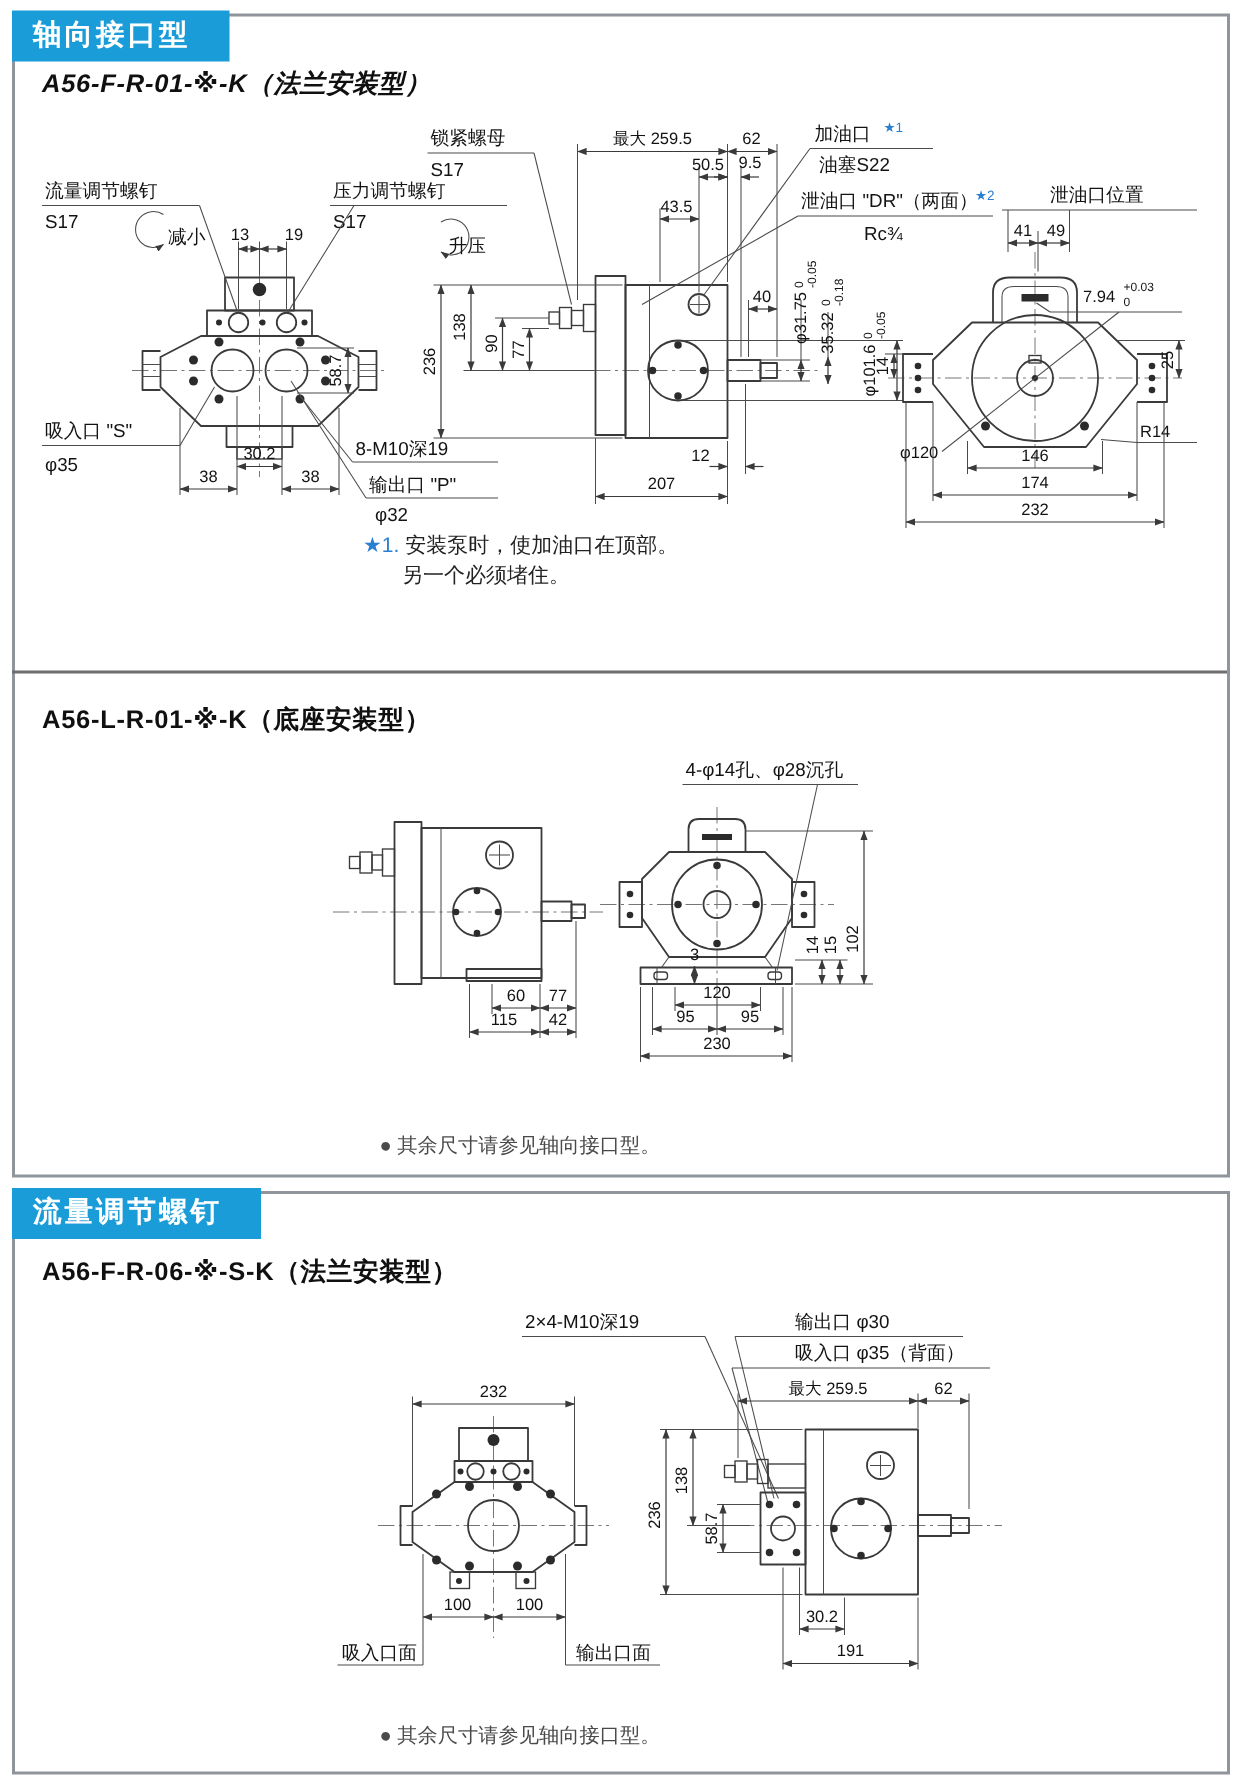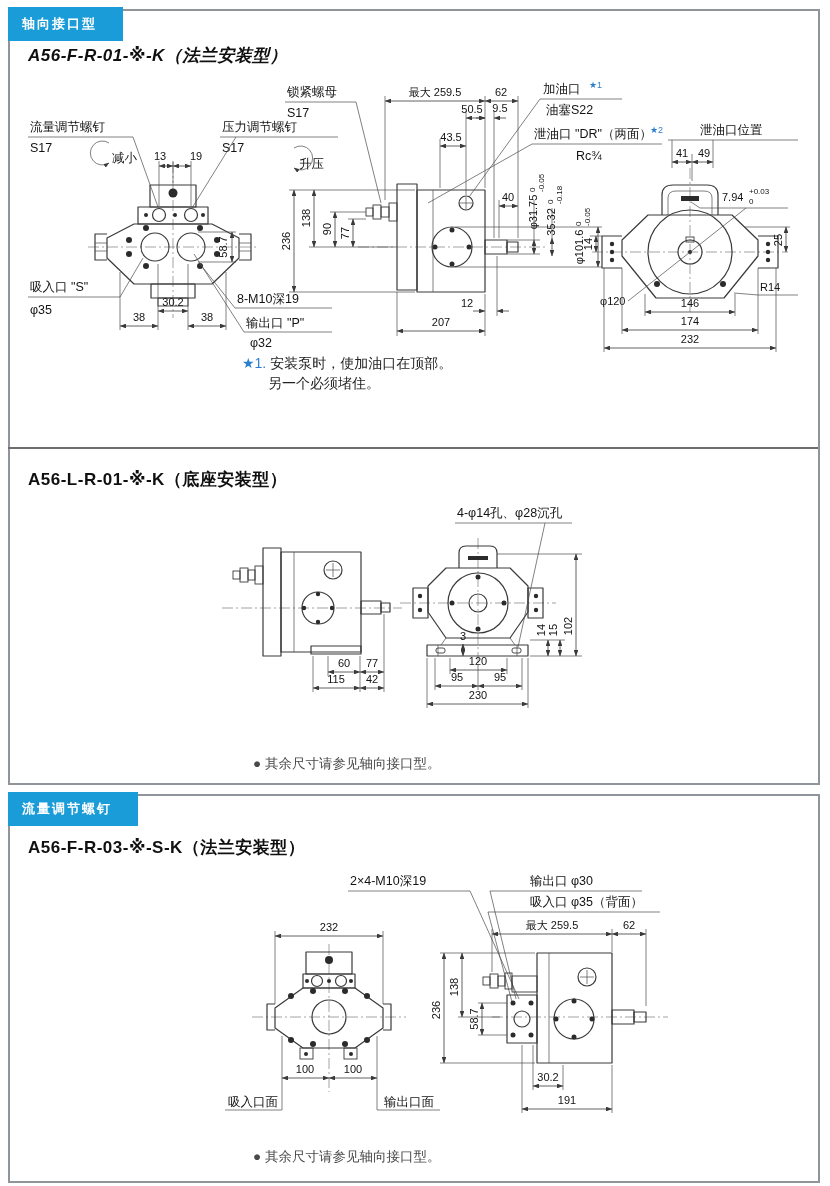--- a/index.html
+++ b/index.html
@@ -1,20 +1,20 @@
 <!DOCTYPE html>
 <html><head>
 <meta charset="utf-8">
 <style>
   html,body{margin:0;padding:0;background:#ffffff;}
   .page{position:relative;width:830px;height:1186px;background:#fff;overflow:hidden;
         font-family:"Liberation Sans","DejaVu Sans",sans-serif;color:#111;}
   .panel{position:absolute;left:8px;width:812px;border:2px solid #8f959b;background:#fff;box-sizing:border-box;}
   .hbar{position:absolute;left:8px;height:34px;line-height:34px;padding:0 26px 0 14px;
-        background:#1a9cd8;color:#fff;font-weight:bold;font-size:13px;letter-spacing:2px;}
+        background:#1a9cd8;color:#fff;font-weight:bold;font-size:19px;letter-spacing:2px;}
   .mtitle{position:absolute;font-size:17px;font-weight:bold;letter-spacing:.5px;color:#101010;}
   .divider{position:absolute;left:8px;width:810px;border-top:2px solid #6d6d6d;}
   .noteblock{position:absolute;font-size:14px;color:#222;line-height:20px;}
   .noteblock .ref{color:#2b7fd0;}
   .bullnote{position:absolute;font-size:13.5px;color:#4a4a4a;}
   svg.draw{position:absolute;overflow:visible;}
   
   .ol{fill:none;stroke:#3a3a3a;stroke-width:1.2;stroke-linejoin:round;}
   .ol2{fill:none;stroke:#3a3a3a;stroke-width:.9;}
   .ln{fill:none;stroke:#4a4a4a;stroke-width:.7;}
@@ -413,21 +413,21 @@
       <text class="dt dtm" x="572" y="626" transform="rotate(-90 572 626)">102</text>
     </g>
   </svg>
 
   <div class="bullnote" style="left:253px;top:755px;">● 其余尺寸请参见轴向接口型。</div>
 
   <div class="panel" style="top:794px;height:389px;"></div>
   <div class="hbar" style="top:792px;">
     <span>流量调节螺钉</span>
   </div>
-  <div class="mtitle" style="left:28px;top:836px;">A56-F-R-03-※-S-K（法兰安装型）</div>
+  <div class="mtitle" style="left:28px;top:836px;">A56-F-R-06-※-S-K（法兰安装型）</div>
 
   <svg class="draw" style="left:8px;top:868px;" width="814" height="262" viewBox="8 868 814 262">
 
     <g>
       <text class="lb" x="350" y="885">2×4-M10深19</text>
       <line class="ln" x1="348" y1="891" x2="470" y2="891"></line>
       <line class="ln" x1="470" y1="891" x2="519" y2="999"></line>
       <text class="lb" x="530" y="885">输出口 φ30</text>
       <line class="ln" x1="490" y1="891" x2="642" y2="891"></line>
       <line class="ln" x1="490" y1="891" x2="516" y2="999"></line>

